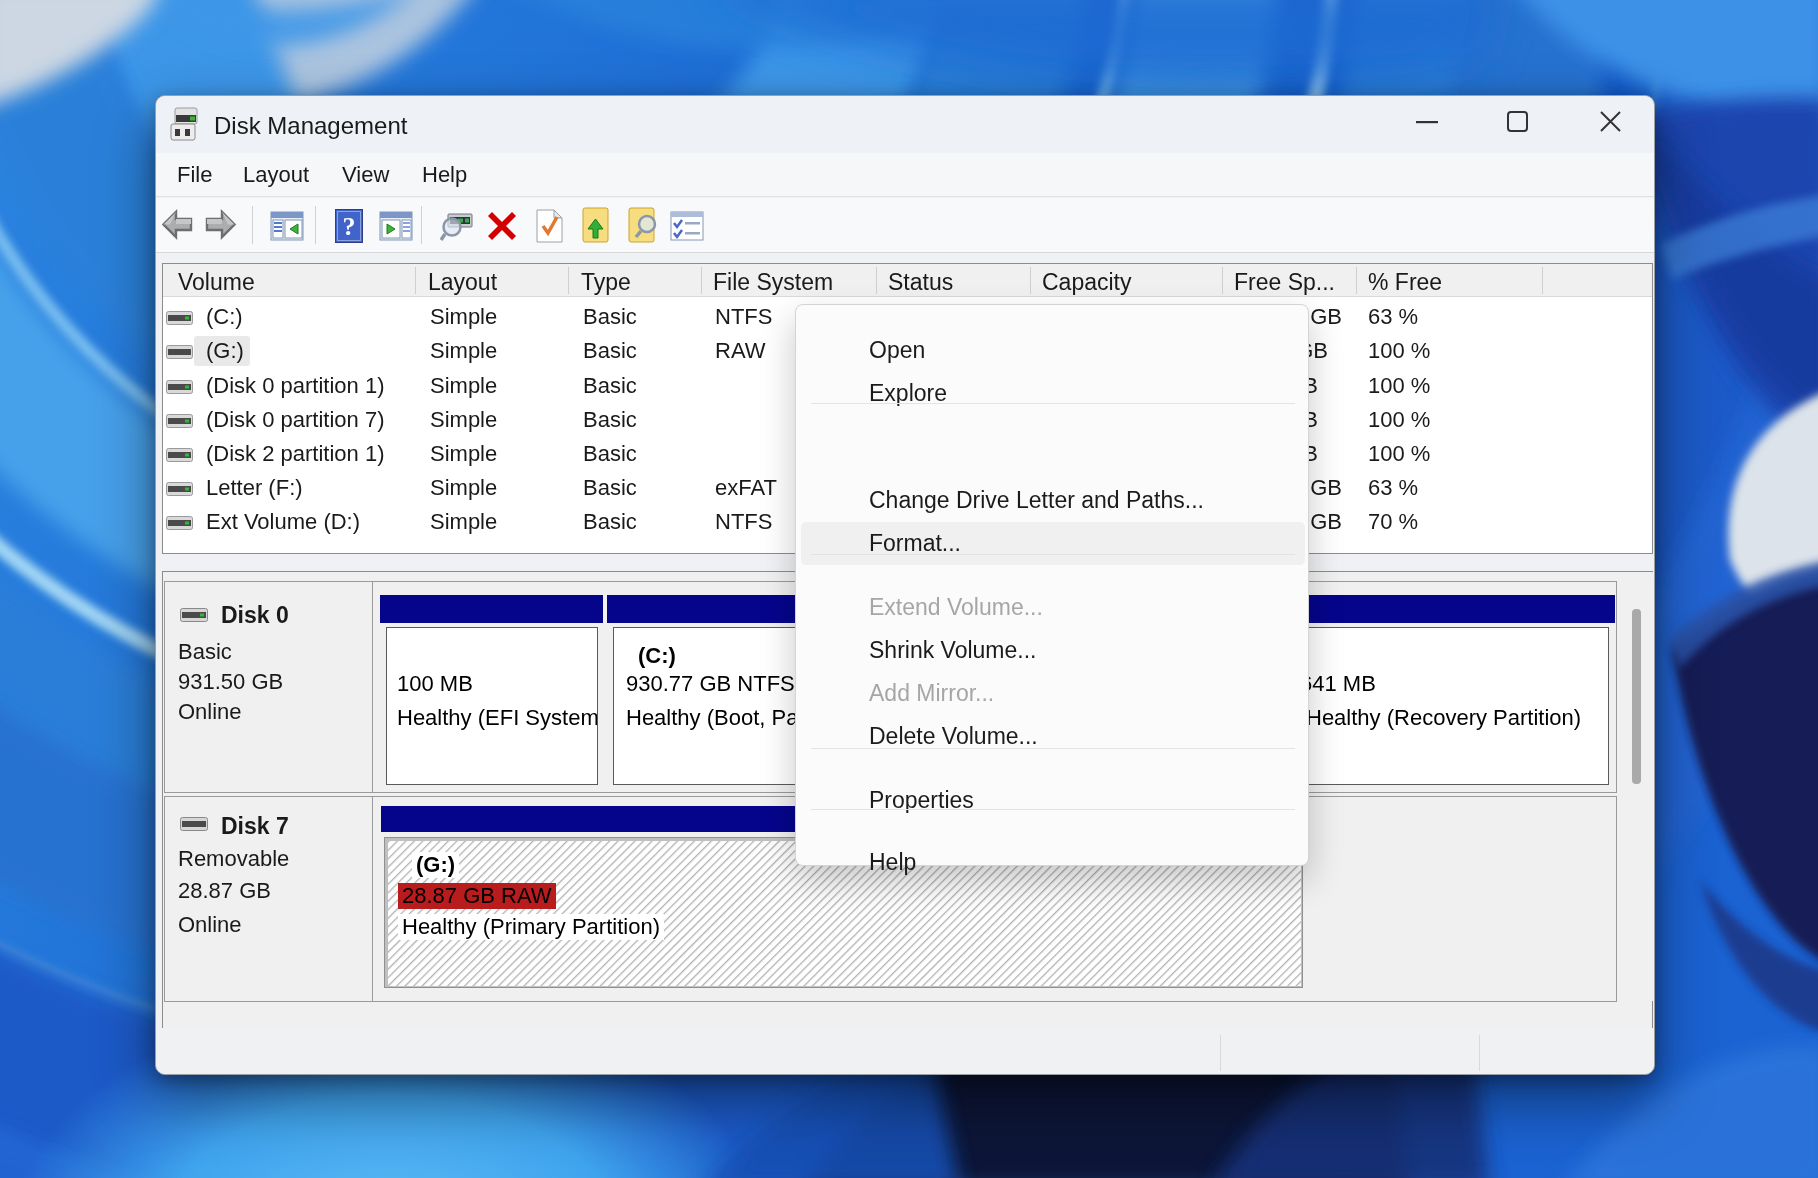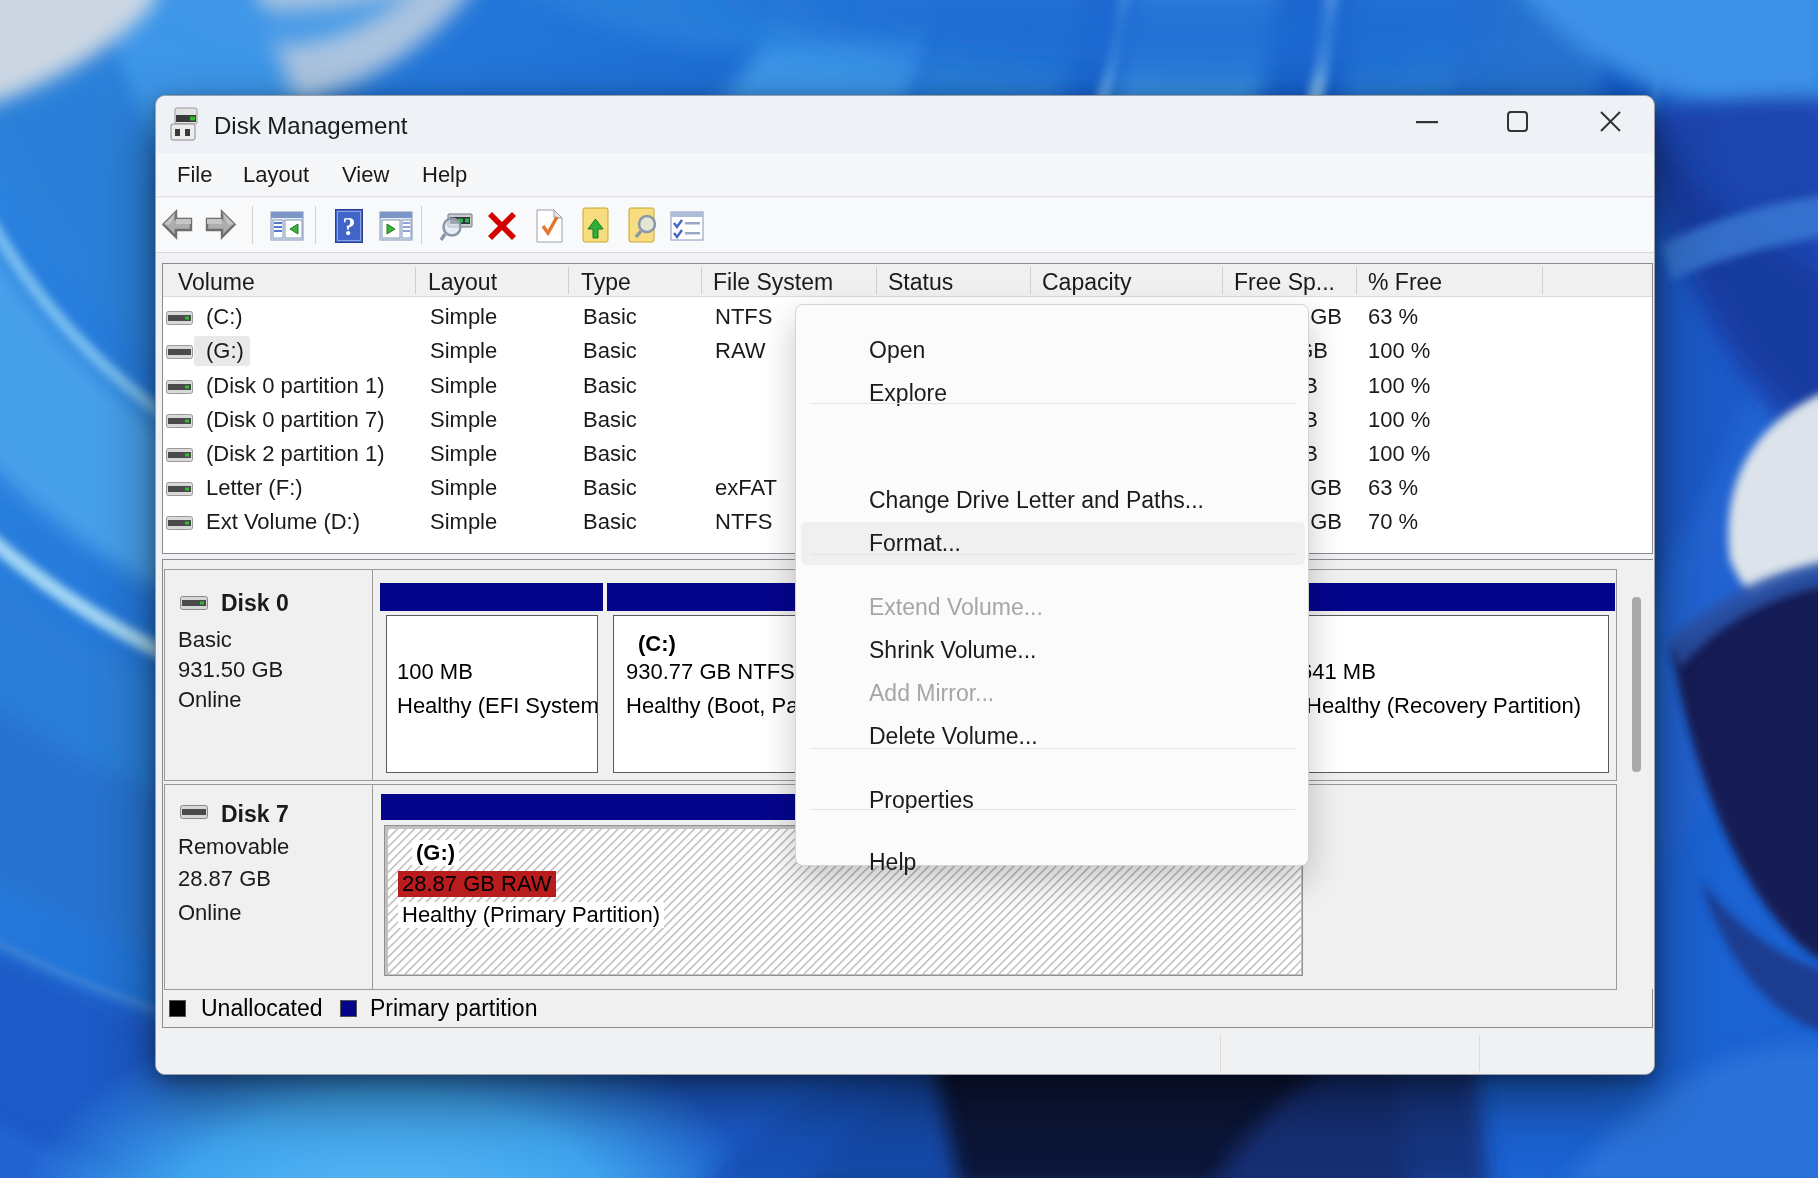--- a/index.html
+++ b/index.html
@@ -23,21 +23,21 @@
   
   #listpane { position:absolute; left:6px; top:167px; width:1491px; height:291px; background:#fff; border:1px solid #8c8c8c; }
   #lhead { position:absolute; left:0; top:0; width:100%; height:33px; background:#f0f0f0; border-bottom:1px solid #d9d9d9; }
   .hsep { position:absolute; top:3px; width:1px; height:27px; background:#cfcfcf; }
   .hlabel { position:absolute; top:5px; font-size:23px; color:#1a1a1a; }
   .lrow { position:absolute; left:0; width:100%; height:34px; }
   .ltext { position:absolute; top:3px; font-size:22px; color:#1a1a1a; white-space:pre; }
   .rnum { position:absolute; top:3px; font-size:22px; color:#1a1a1a; text-align:right; }
   .vicon { position:absolute; left:8px; top:9px; width:27px; height:16px; }
   
-  #botpane { position:absolute; left:6px; top:463px; width:1491px; height:474px; background:#f0f0f0; border:1px solid #8c8c8c; }
+  #botpane { position:absolute; left:6px; top:475px; width:1491px; height:474px; background:#f0f0f0; border:1px solid #8c8c8c; }
   .diskrow { position:absolute; left:1px; background:#f0f0f0; border:1px solid #9a9a9a; }
   .dlabel { position:absolute; left:0; top:0; width:208px; height:100%; border-right:1px solid #9a9a9a; }
   .dltext { position:absolute; left:13px; font-size:22px; color:#1a1a1a; }
   .dtitle { position:absolute; left:56px; font-size:23px; font-weight:bold; color:#1a1a1a; }
   .navy { position:absolute; background:#05058c; }
   .pbox { position:absolute; background:#fff; border:1px solid #5a5a5a; overflow:hidden; }
   .ptext { position:absolute; font-size:22px; color:#000; white-space:pre; }
   
   #legend { position:absolute; left:6px; top:894px; width:1491px; height:38px; background:#f0f0f0; border:1px solid #8c8c8c; border-top:none; }
   #statusbar { position:absolute; left:0px; top:932px; width:1498px; height:46px; background:#f0f1f3; border-radius:0 0 10px 10px; }
@@ -384,26 +384,20 @@
           <div class="ptext" style="left:10px;top:42px;background:#b91c1c;padding:0 4px">28.87 GB RAW</div>
           <div class="ptext" style="left:10px;top:73px;background:#fff;padding:0 4px">Healthy (Primary Partition)</div>
         </div>
       </div>
     </div>
 
     <div class="abs" style="left:1458px;top:0;width:32px;height:429px;background:#f0f0f0"></div>
     <div class="abs" style="left:1469px;top:37px;width:9px;height:175px;background:#a9a9a9;border-radius:4px"></div>
   </div>
 
-  <div id="legend">
-    <div class="abs" style="left:6px;top:10px;width:17px;height:17px;background:#000;border:1px solid #555"></div>
-    <div class="abs" style="left:38px;top:5px;font-size:23px">Unallocated</div>
-    <div class="abs" style="left:177px;top:10px;width:17px;height:17px;background:#05058c;border:1px solid #555"></div>
-    <div class="abs" style="left:207px;top:5px;font-size:23px">Primary partition</div>
-  </div>
   <div id="statusbar">
     <div class="abs" style="left:1064px;top:7px;width:1px;height:36px;background:#d9d9d9"></div>
     <div class="abs" style="left:1323px;top:7px;width:1px;height:36px;background:#d9d9d9"></div>
   </div>
 </div>
 
 <div id="cmenu">
   <div class="mi" style="top:7px">Open</div>
   <div class="mi" style="top:50px">Explore</div>
   <div class="msep" style="top:98px"></div>

